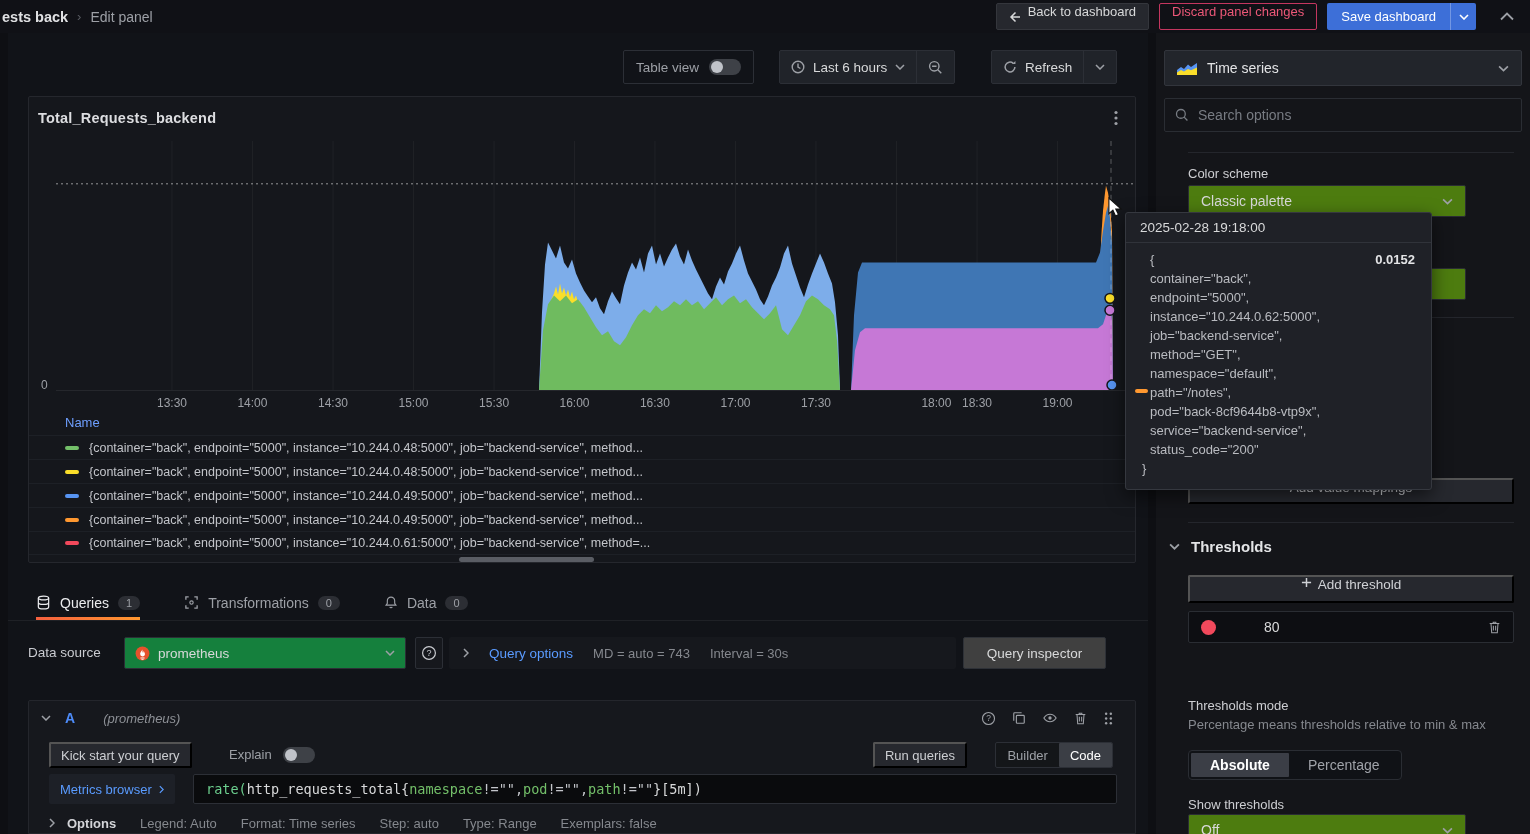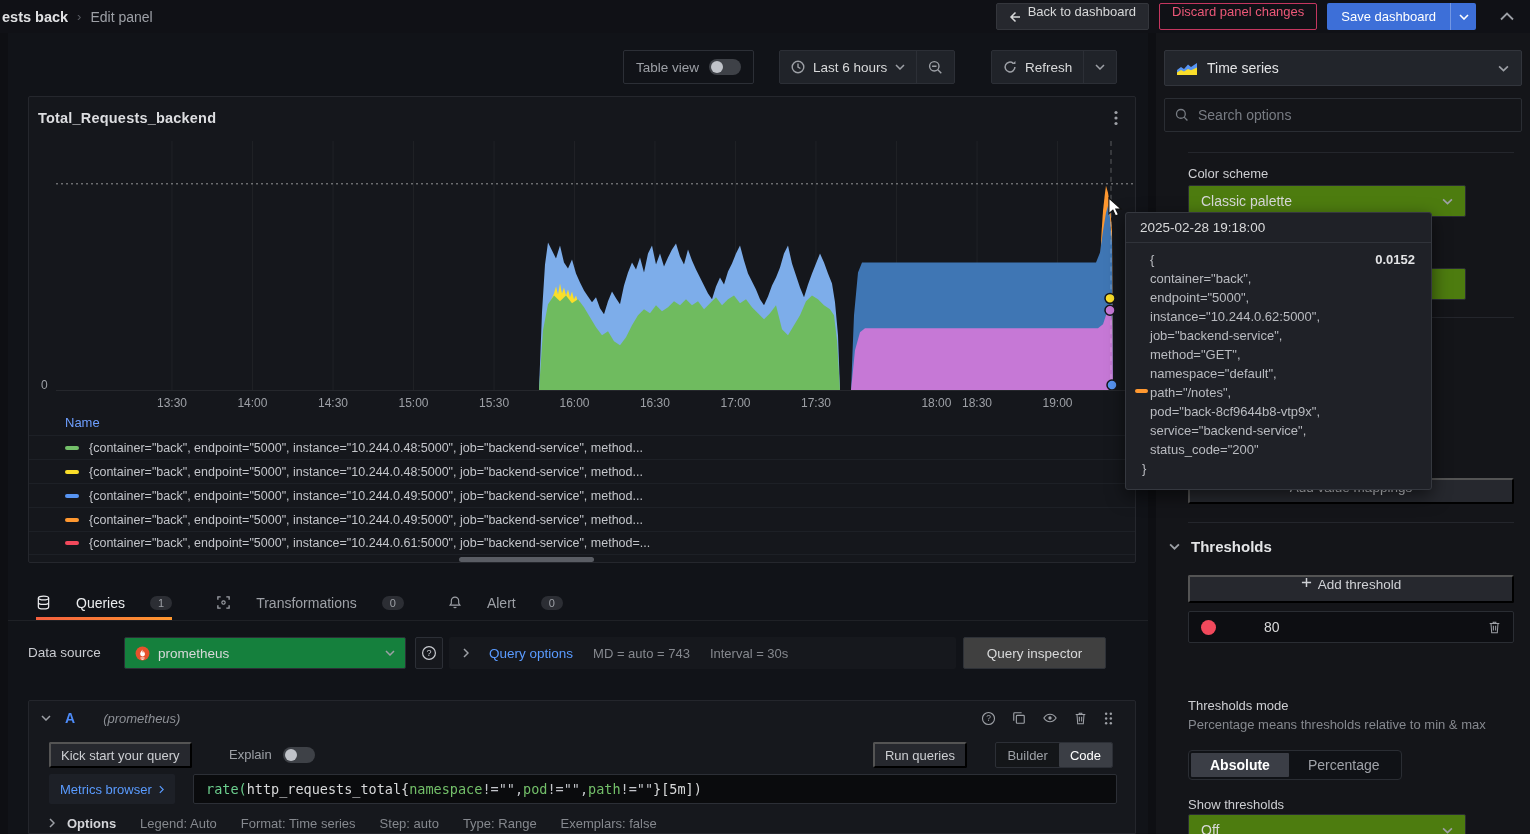--- a/index.html
+++ b/index.html
@@ -53,21 +53,21 @@
   .legend-header { margin-left:36px; font-size:13px; font-weight:500; color:#6e9fff; }
   .legend-rows { margin-top:5px; }
   .legend-row { height:24px; display:flex; align-items:center; gap:10px; padding-left:36px; border-top:1px solid #1d2026; cursor:pointer; }
   .legend-row:last-child { border-bottom:1px solid #1d2026; }
   .legend-dash { width:14px; height:4px; border-radius:2px; flex:none; }
   .legend-label { font-size:12.5px; color:#c3c5ca; white-space:nowrap; overflow:hidden; }
   .legend-scrollbar { position:absolute; left:430px; top:460px; width:135px; height:5px; border-radius:3px; background:#5a5d64; cursor:pointer; }
 
   
   .tabs { position:absolute; left:0; top:552px; width:100%; height:36px; border-bottom:1px solid #1f2126; display:flex; gap:44px; padding-left:28px; }
-  .tab { position:relative; display:flex; align-items:center; gap:25px; height:100%; color:#9da0a6; cursor:pointer; font-size:14px; }
+  .tab { position:relative; display:flex; align-items:center; gap:9px; height:100%; color:#9da0a6; cursor:pointer; font-size:14px; }
   .tab .count { background:#2c2e34; color:#9da0a6; font-size:11px; padding:1px 8px; border-radius:9px; }
   .tab.active { color:#ebecee; }
   .tab.active .underline { position:absolute; left:0; right:0; bottom:0; height:3px; background:linear-gradient(90deg,#f55f3e,#ff9830); }
 
   
   .ds-row { position:absolute; left:0; top:603px; width:100%; height:34px; }
   .ds-label { position:absolute; left:20px; top:9px; font-size:13.5px; color:#c9cbd0; }
   .ds-select { position:absolute; left:116px; top:1px; width:282px; height:32px; background:#15803d; border:1px solid #2c2f36; border-radius:2px; display:flex; align-items:center; gap:8px; padding:0 10px; cursor:pointer; }
   .ds-select .name { font-size:13.5px; color:#d8d9da; }
   .ds-select .chev { margin-left:auto; color:#9da0a6; }
@@ -333,21 +333,21 @@
       <span>Transformations</span>
       <span class="count">0</span>
     </div>
     <div class="tab">
       <span class="icon">
           <svg width="14" height="15" viewBox="0 0 16 16">
             <path d="M8 1.8a4.2 4.2 0 0 0-4.2 4.2v3L2.4 11h11.2l-1.4-2V6A4.2 4.2 0 0 0 8 1.8z" stroke="currentColor" stroke-width="1.3" fill="none"></path>
             <path d="M6.6 13a1.5 1.5 0 0 0 2.8 0" stroke="currentColor" stroke-width="1.3" fill="none"></path>
           </svg>
         </span>
-      <span>Alert</span>
+      <span>Data</span>
       <span class="count">0</span>
     </div>
   </nav>
 
   <div class="ds-row">
     <span class="ds-label">Data source</span>
     <div class="ds-select">
       <span class="icon">
           <svg width="15" height="15" viewBox="0 0 16 16">
             <circle cx="8" cy="8" r="7.4" fill="#e6522c"></circle>

